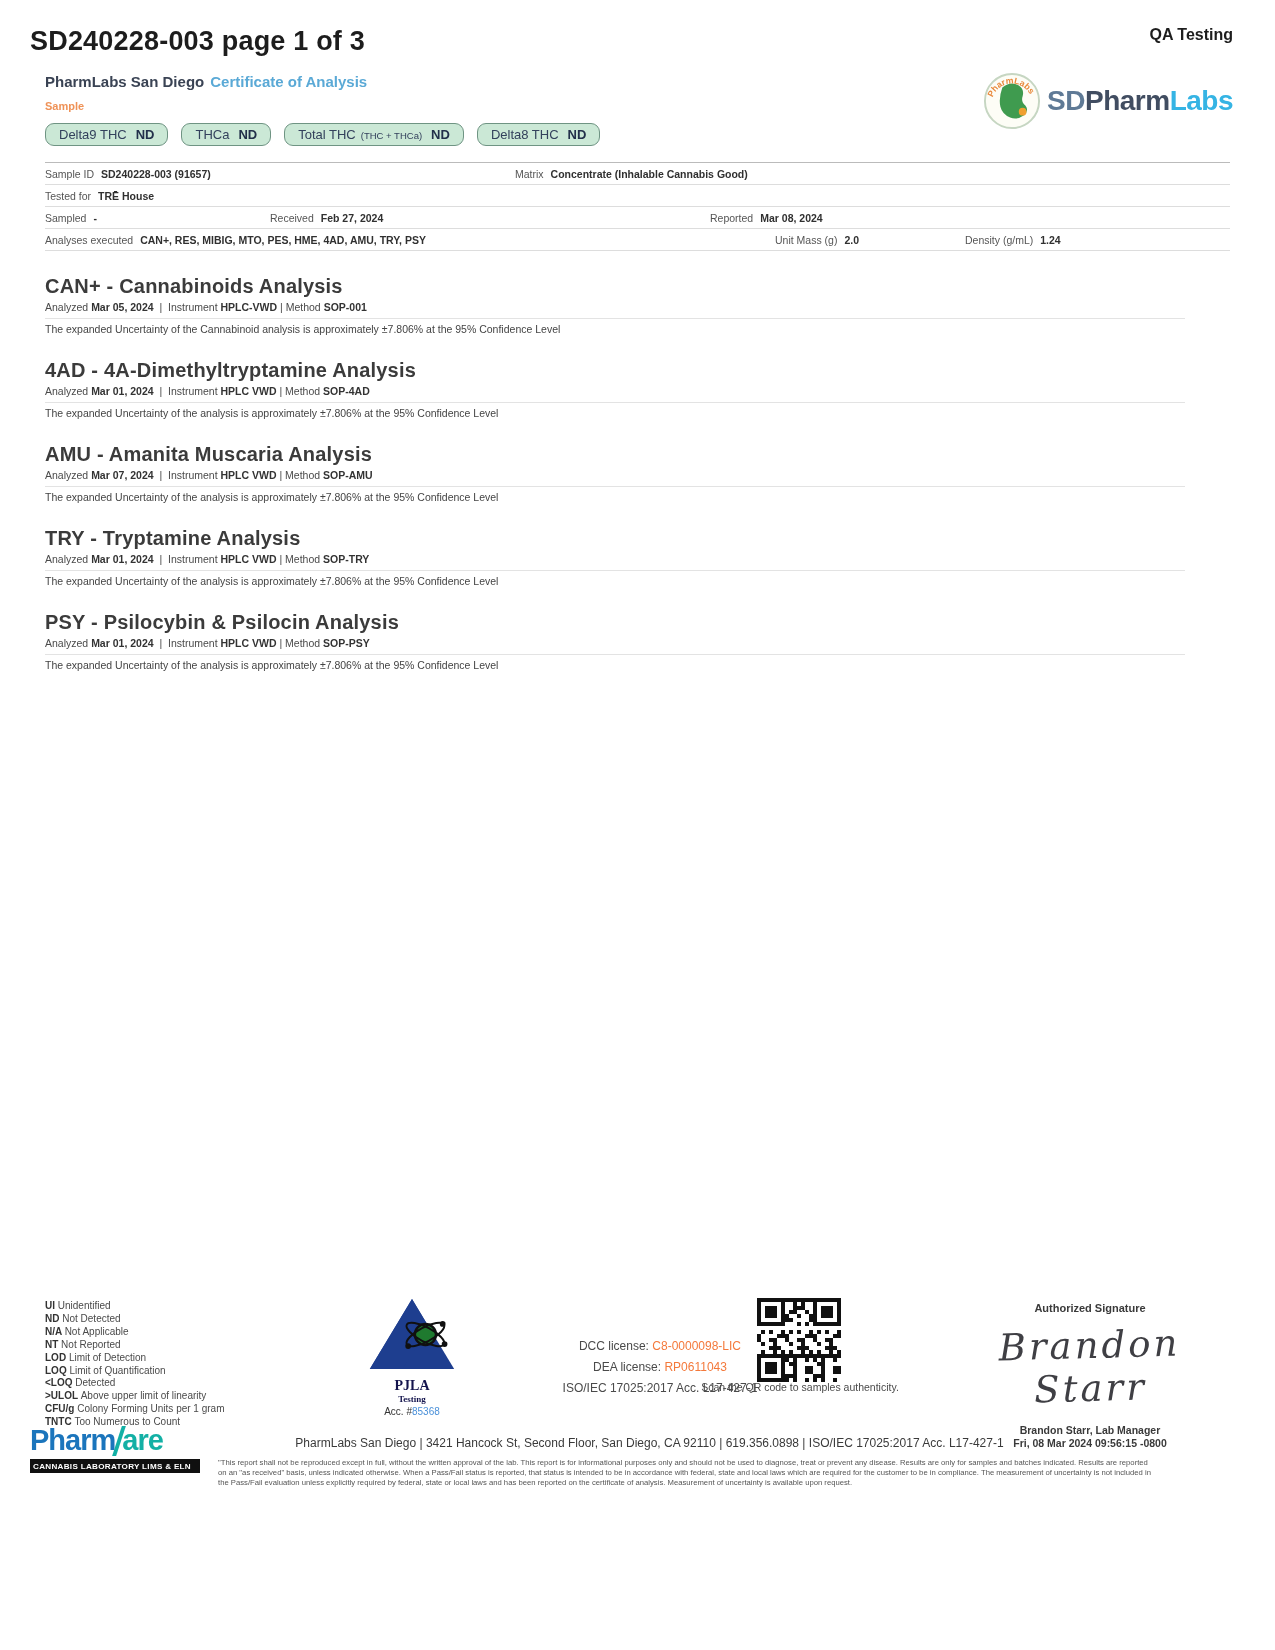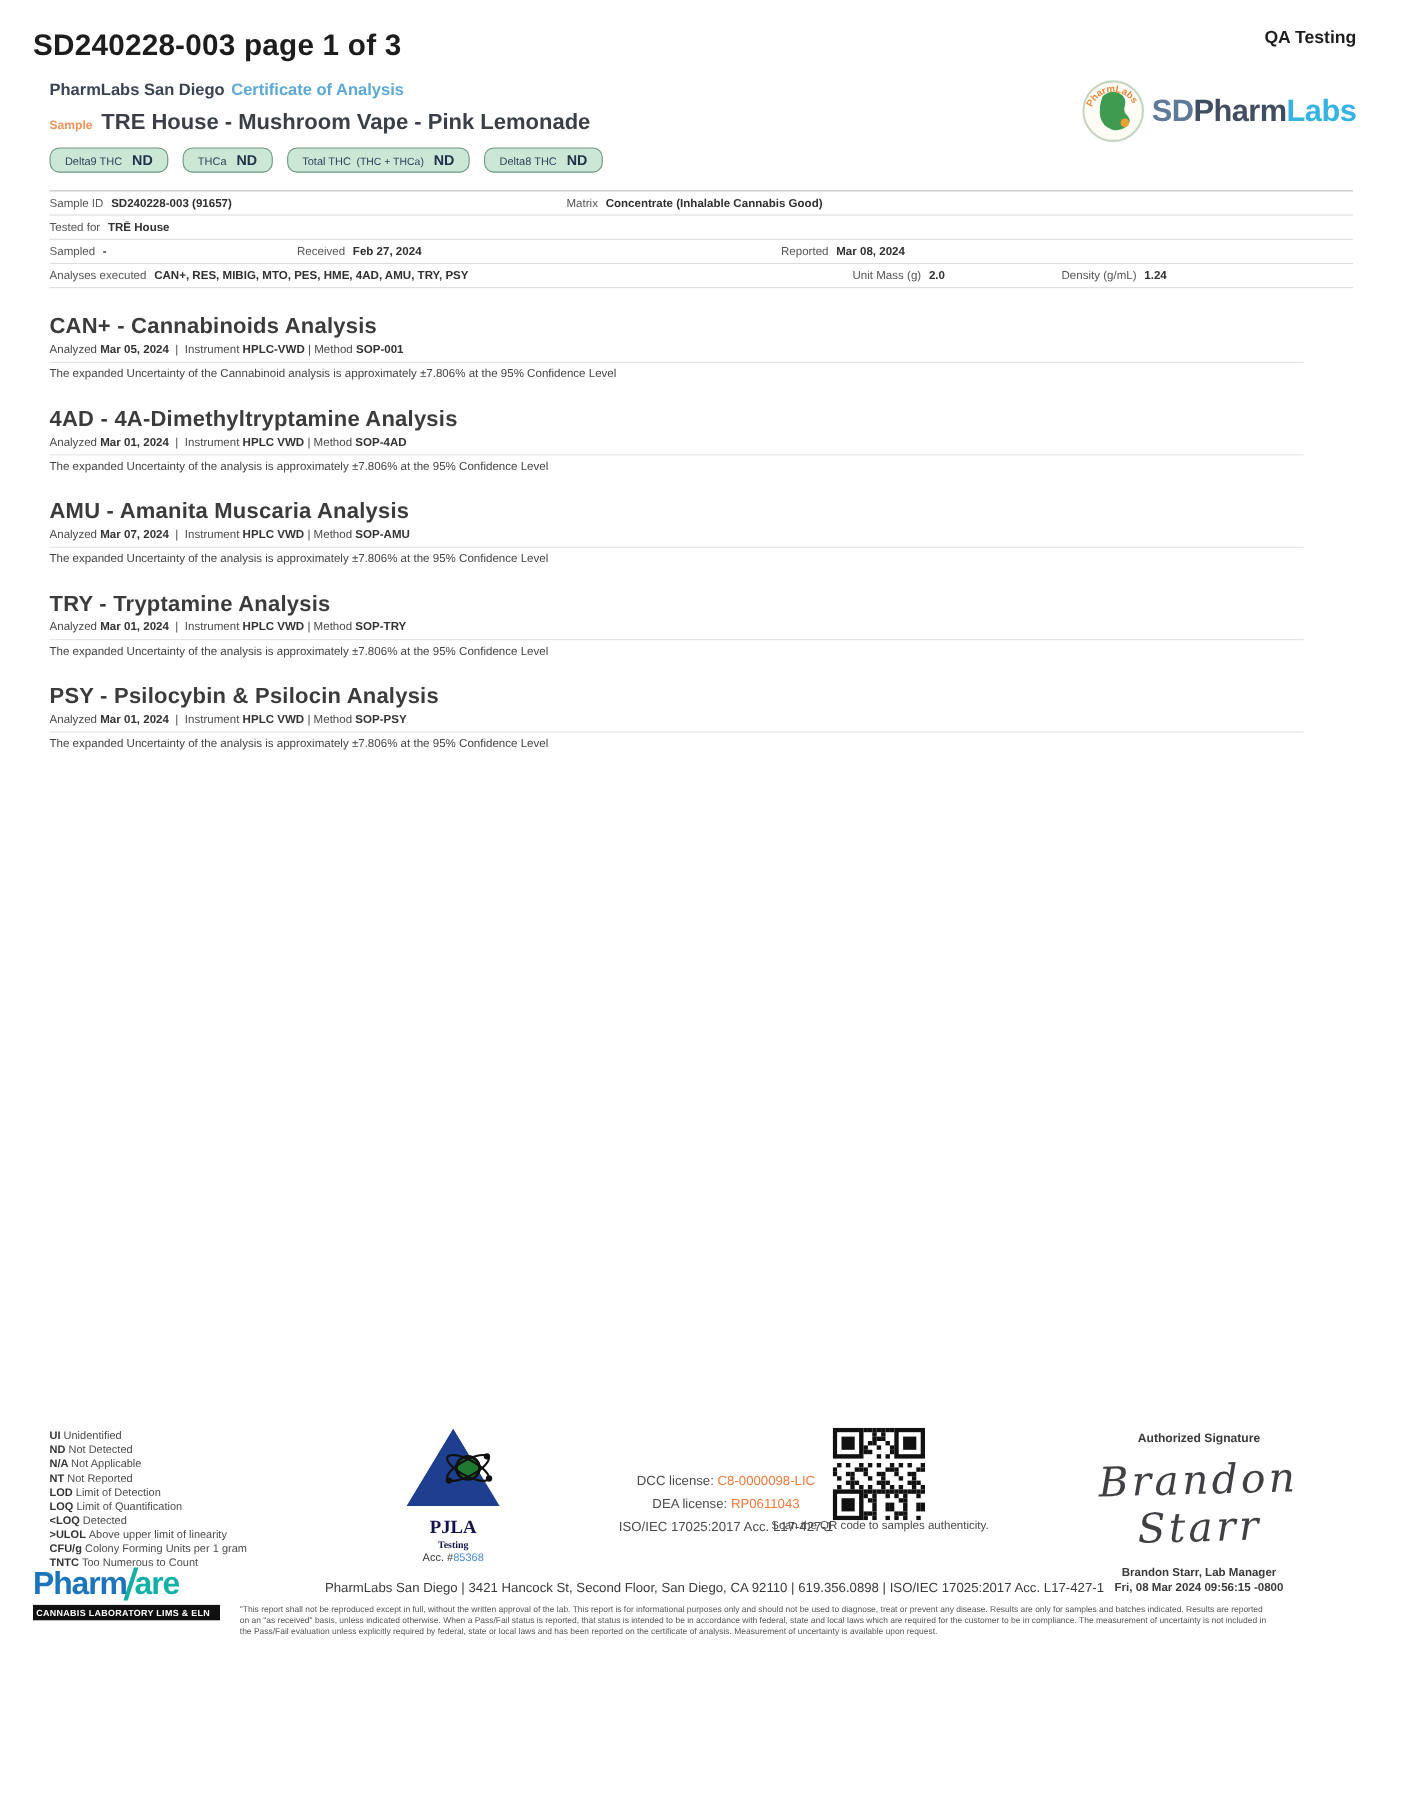--- a/index.html
+++ b/index.html
@@ -19,21 +19,21 @@
   .bt-sd { color:var(--brand_slate,#5f7a96); }
   .bt-pharm { color:var(--brand_dark,#414d61); }
   .bt-labs { color:var(--brand_cyan,#35b4e4); }
 
   .samplerow { margin:10px 0 0 45px; display:flex; align-items:baseline; gap:8px; }
   .sample-label { font-size:11px; color:var(--sample_orange,#ef9257); font-weight:600; }
   .sample-name { font-size:20px; font-weight:700; color:#3a3f47; }
 
   .badges { margin:11px 0 0 45px; display:flex; gap:13px; }
   .badge { border:1.5px solid var(--badge_border,#6f9483); background:var(--badge_bg,#cbe8d6); border-radius:9px; padding:3px 13px; display:flex; align-items:baseline; gap:9px; }
-  .b-label { font-size:10px; color:#33415c; }
+  .b-label { font-size:13px; color:#33415c; }
   .b-sub { font-size:9.5px; color:#33415c; margin-left:-4px; }
   .b-val { font-size:13px; font-weight:700; color:#22304a; }
 
   
   .inforows { margin:16px 45px 0 45px; border-top:1px solid #bbb; font-size:10.5px; }
   .irow { display:flex; border-bottom:1px solid #ddd; padding:4.5px 0; }
   .cell { display:flex; gap:7px; align-items:baseline; }
   .cell .lab { color:#555; }
   .cell .val { font-weight:700; color:#303030; }
   .w470 { width:470px; } .w225 { width:225px; } .w440 { width:440px; } .w730 { width:730px; } .w190 { width:190px; }
@@ -44,21 +44,21 @@
   .sec-title { font-size:20px; font-weight:600; color:#3b3b3b; letter-spacing:0.2px; }
   .sec-meta { font-size:10.5px; color:#4a4a4a; margin-top:3px; }
   .sec-meta b { color:#333; }
   .sec-uncert { font-size:10.5px; color:#444; margin-top:5px; border-top:1px solid #e3e3e3; padding-top:4px; }
 
   
   .legend { position:absolute; left:45px; top:1300px; font-size:10px; line-height:12.9px; color:#4a4a4a; }
   .legend b { color:#333; }
 
   .pjla { position:absolute; left:352px; top:1296px; width:120px; text-align:center; }
-  .pjla-name { font-family:"Liberation Serif", serif; font-weight:700; font-size:17px; color:#14144d; margin-top:1px; }
+  .pjla-name { font-family:"Liberation Serif", serif; font-weight:700; font-size:14px; color:#14144d; margin-top:1px; }
   .pjla-sub { font-family:"Liberation Serif", serif; font-weight:700; font-size:9px; color:#14144d; }
   .pjla-acc { font-size:10px; color:#333; margin-top:2px; }
   .pjla-acc .accnum { color:var(--link_blue,#4a90d9); }
 
   .licenses { position:absolute; left:520px; top:1336px; width:280px; text-align:center; font-size:12px; line-height:21px; color:#4a4a4a; }
   .lic-val { color:var(--license_orange,#f4793b); }
   .lic-iso { color:#4a4a4a; }
 
   .qrwrap { position:absolute; left:757px; top:1298px; width:200px; text-align:left; }
   .qrwrap svg { display:block; }
@@ -103,21 +103,20 @@
       <span class="bt-sd">SD</span><span class="bt-pharm">Pharm</span><span class="bt-labs">Labs</span>
     </div>
   </div>
 
   <div class="brandrow">
     <span>PharmLabs San Diego</span><span class="cert">Certificate of Analysis</span>
   </div>
 
   <div class="samplerow">
     <span class="sample-label">Sample</span>
-    <span class="sample-name">TRE House - Mushroom Vape - Pink Lemonade</span>
   </div>
 
   <div class="badges">
       <div class="badge">
         <span class="b-label">Delta9 THC</span>
         <span class="b-val">ND</span>
       </div>
       <div class="badge">
         <span class="b-label">THCa</span>
         <span class="b-val">ND</span>

